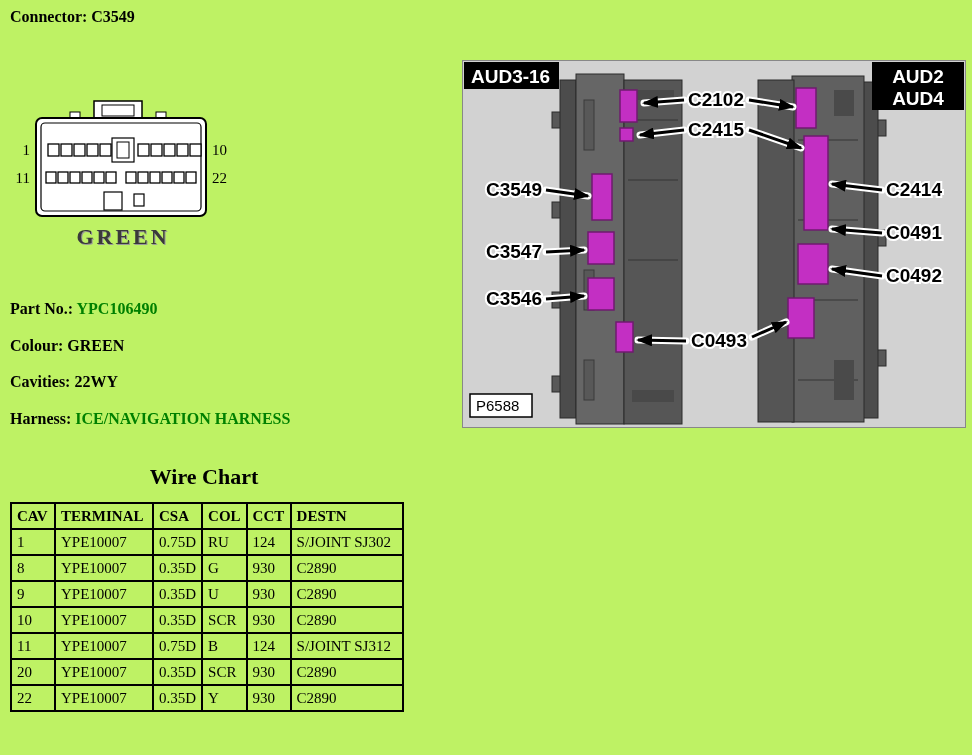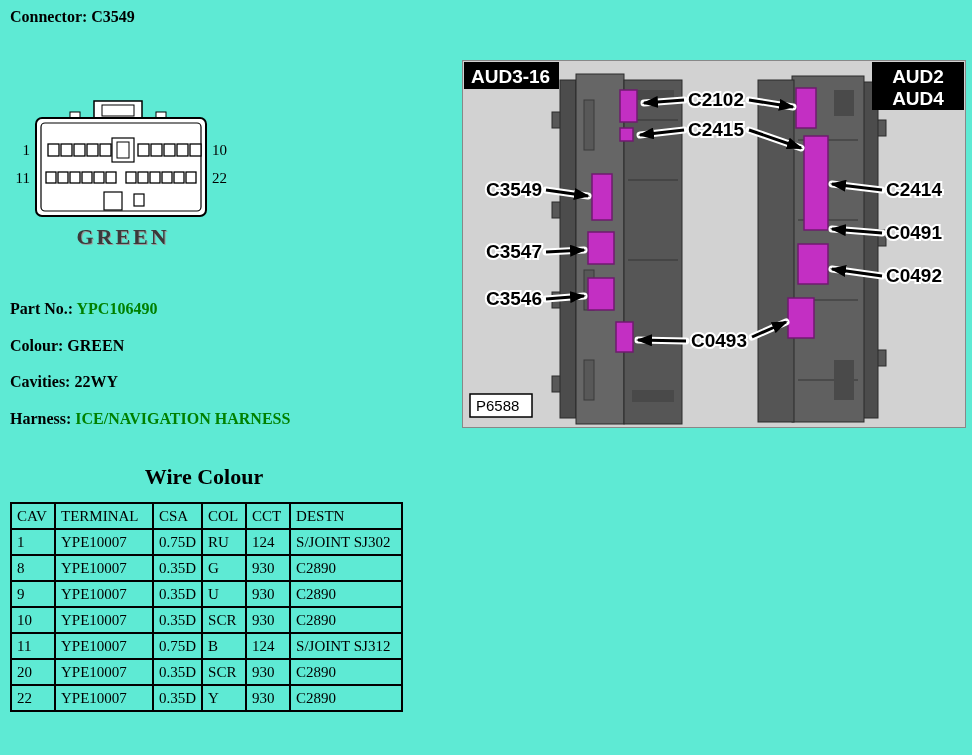--- a/index.html
+++ b/index.html
@@ -1,29 +1,29 @@
 <!DOCTYPE html>
 <html><head>
 <meta charset="utf-8">
 <style>
   html,body{margin:0;padding:0;background:#fff;}
-  .page{position:relative;width:972px;height:755px;background:#5eead4;overflow:hidden;
+  .page{position:relative;width:972px;height:755px;background:#bef264;overflow:hidden;
         font-family:"Liberation Serif",serif;color:#000;}
   .line{position:absolute;font-size:16px;font-weight:bold;white-space:nowrap;}
   .green{color:#008000;}
   .pinout{position:absolute;left:8px;top:98px;}
   .green-name{position:absolute;left:8px;top:224px;width:230px;text-align:center;
         font-size:22px;font-weight:bold;letter-spacing:3px;color:#3a3a3a;text-shadow:1px 1px 0 #999;}
   .fig{position:absolute;left:462px;top:60px;width:504px;height:368px;}
   .chart-title{position:absolute;left:10px;top:464px;width:388px;text-align:center;
         font-size:22px;font-weight:bold;}
   .wire-table{position:absolute;left:10px;top:502px;border-collapse:collapse;font-size:15px;}
   .wire-table th,.wire-table td{border:2px solid #000;padding:1px 5px;text-align:left;
         height:22px;vertical-align:middle;font-weight:normal;}
-  .wire-table th{font-weight:normal;}
+  .wire-table th{font-weight:bold;}
   .callout{font-family:"Liberation Sans",sans-serif;font-weight:bold;font-size:19px;fill:#000;
         paint-order:stroke;stroke:#fff;stroke-width:4px;}
   .tagtext{font-family:"Liberation Sans",sans-serif;font-weight:bold;fill:#fff;font-size:19px;}
   .photoid{font-family:"Liberation Sans",sans-serif;font-size:15px;fill:#000;}
   .pin-num{font-size:15px;font-family:"Liberation Serif",serif;fill:#000;}
 </style>
 </head>
 <body>
 
 <div class="page">
@@ -211,21 +211,21 @@
     <text class="tagtext" x="9" y="23">AUD3-16</text>
 
     <rect x="410" y="2" width="92" height="48" fill="#000"></rect>
     <text class="tagtext" x="456" y="23" text-anchor="middle">AUD2</text>
     <text class="tagtext" x="456" y="45" text-anchor="middle">AUD4</text>
 
     <rect x="8" y="334" width="62" height="23" fill="#fff" stroke="#000" stroke-width="1.5"></rect>
     <text class="photoid" x="14" y="351">P6588</text>
   </svg>
 
-  <div class="chart-title">Wire Colour</div>
+  <div class="chart-title">Wire Chart</div>
 
   <table class="wire-table">
     <colgroup>
       <col style="width:44px">
         <col style="width:98px">
         <col style="width:46px">
       <col style="width:44px">
         <col style="width:44px">
         <col style="width:112px">
     </colgroup>

